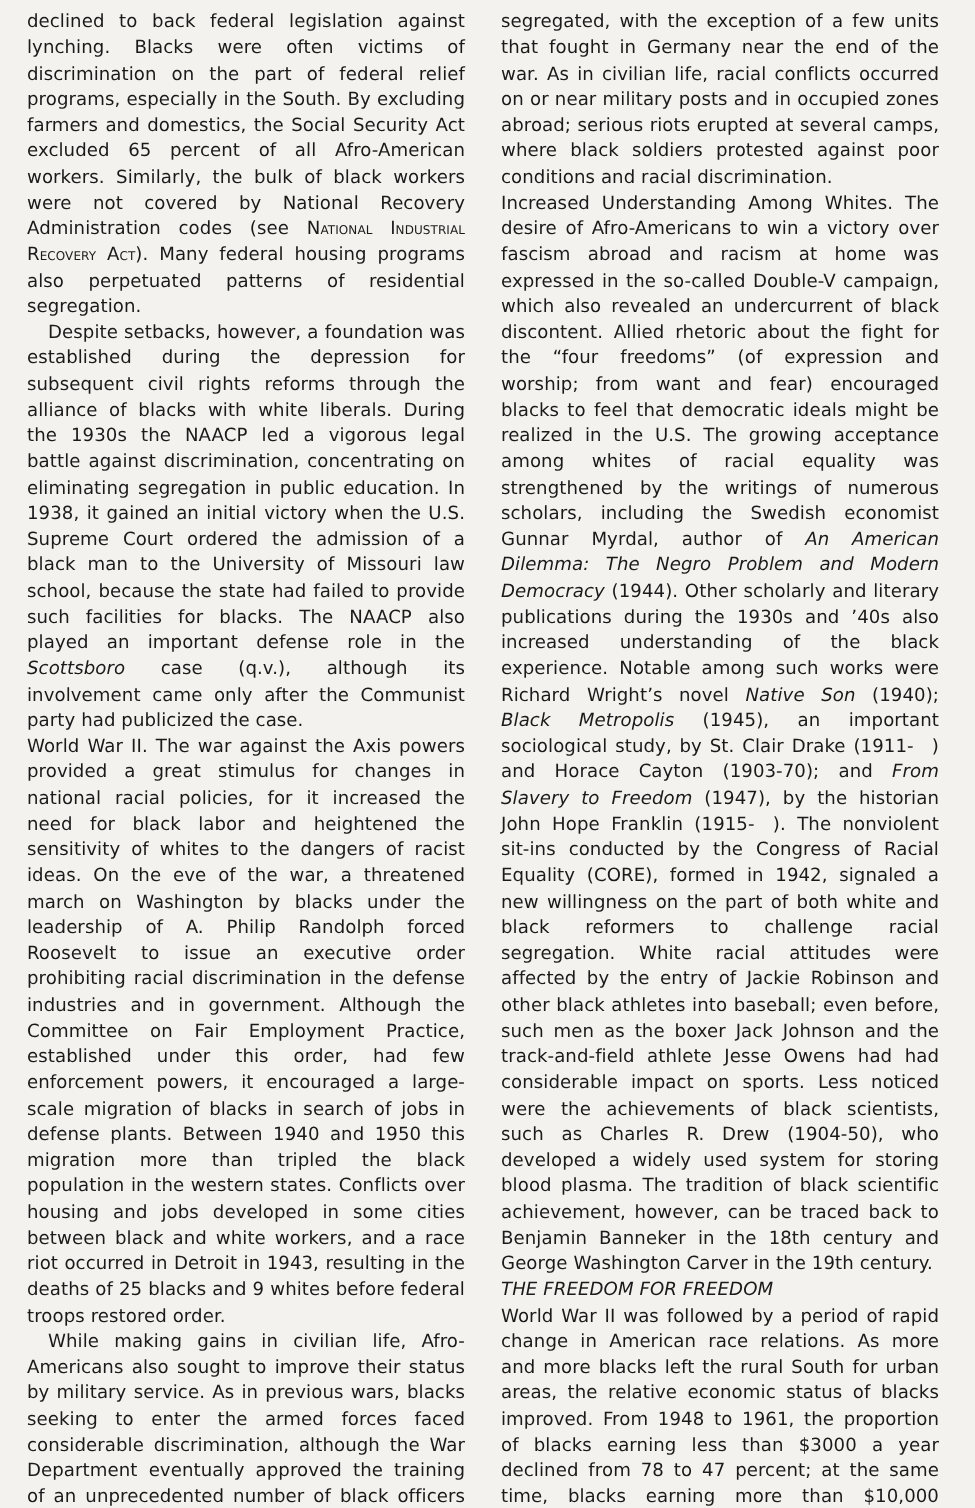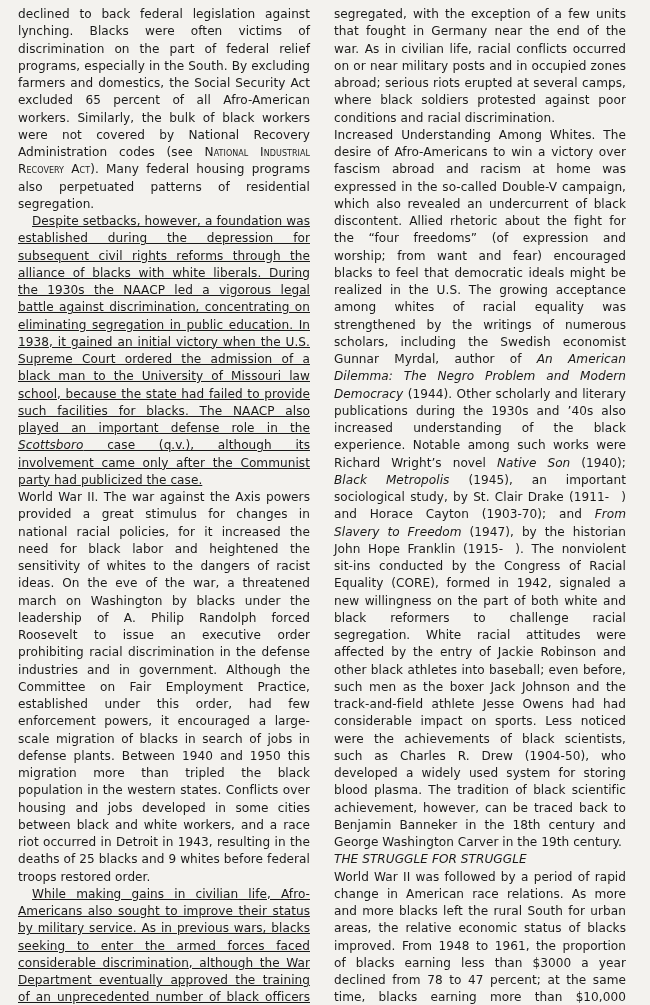--- a/index.html
+++ b/index.html
@@ -16,36 +16,36 @@
     display: flex; gap: 24px;
   }
   .col {
     width: 292px;
     font-size: 12.1px;
     line-height: 17.25px;
     text-align: justify;
     letter-spacing: 0.05px;
   }
   .col p { margin: 0; }
-  .col p.indent { text-indent: 14px; text-decoration: underline; }
+  .col p.indent { text-indent: 14px; }
   .hd { font-weight: normal; }
   .sc { font-variant: small-caps; }
   .section-title { font-style: italic; margin: 0; }
   i { font-style: italic; }
 </style>
 </head>
 <body>
 
 <div class="page">
   <div class="col">
     <p><span>declined to back federal legislation against lynching. Blacks were often victims of discrimination on the part of federal relief programs, especially in the South. By excluding farmers and domestics, the Social Security Act excluded 65 percent of all Afro-American workers. Similarly, the bulk of black workers were not covered by National Recovery Administration codes (see </span><span class="sc">National Industrial Recovery Act</span><span>). Many federal housing programs also perpetuated patterns of residential segregation.</span></p>
     <p class="indent"><span>Despite setbacks, however, a foundation was established during the depression for subsequent civil rights reforms through the alliance of blacks with white liberals. During the 1930s the NAACP led a vigorous legal battle against discrimination, concentrating on eliminating segregation in public education. In 1938, it gained an initial victory when the U.S. Supreme Court ordered the admission of a black man to the University of Missouri law school, because the state had failed to provide such facilities for blacks. The NAACP also played an important defense role in the </span><i>Scottsboro</i><span> case (q.v.), although its involvement came only after the Communist party had publicized the case.</span></p>
     <p><span class="hd">World War II.</span><span> The war against the Axis powers provided a great stimulus for changes in national racial policies, for it increased the need for black labor and heightened the sensitivity of whites to the dangers of racist ideas. On the eve of the war, a threatened march on Washington by blacks under the leadership of A. Philip Randolph forced Roosevelt to issue an executive order prohibiting racial discrimination in the defense industries and in government. Although the Committee on Fair Employment Practice, established under this order, had few enforcement powers, it encouraged a large-scale migration of blacks in search of jobs in defense plants. Between 1940 and 1950 this migration more than tripled the black population in the western states. Conflicts over housing and jobs developed in some cities between black and white workers, and a race riot occurred in Detroit in 1943, resulting in the deaths of 25 blacks and 9 whites before federal troops restored order.</span></p>
     <p class="indent">While making gains in civilian life, Afro-Americans also sought to improve their status by military service. As in previous wars, blacks seeking to enter the armed forces faced considerable discrimination, although the War Department eventually approved the training of an unprecedented number of black officers and accepted blacks to serve as pilots and in medical and engineering units. Approximately half a million blacks served overseas during the war. The military forces were</p>
   </div>
 
   <div class="col">
     <p>segregated, with the exception of a few units that fought in Germany near the end of the war. As in civilian life, racial conflicts occurred on or near military posts and in occupied zones abroad; serious riots erupted at several camps, where black soldiers protested against poor conditions and racial discrimination.</p>
     <p><span class="hd">Increased Understanding Among Whites.</span><span> The desire of Afro-Americans to win a victory over fascism abroad and racism at home was expressed in the so-called Double-V campaign, which also revealed an undercurrent of black discontent. Allied rhetoric about the fight for the “four freedoms” (of expression and worship; from want and fear) encouraged blacks to feel that democratic ideals might be realized in the U.S. The growing acceptance among whites of racial equality was strengthened by the writings of numerous scholars, including the Swedish economist Gunnar Myrdal, author of </span><i>An American Dilemma: The Negro Problem and Modern Democracy</i><span> (1944). Other scholarly and literary publications during the 1930s and ’40s also increased understanding of the black experience. Notable among such works were Richard Wright’s novel </span><i>Native Son</i><span> (1940); </span><i>Black Metropolis</i><span> (1945), an important sociological study, by St. Clair Drake (1911- ) and Horace Cayton (1903-70); and </span><i>From Slavery to Freedom</i><span> (1947), by the historian John Hope Franklin (1915- ). The nonviolent sit-ins conducted by the Congress of Racial Equality (CORE), formed in 1942, signaled a new willingness on the part of both white and black reformers to challenge racial segregation. White racial attitudes were affected by the entry of Jackie Robinson and other black athletes into baseball; even before, such men as the boxer Jack Johnson and the track-and-field athlete Jesse Owens had had considerable impact on sports. Less noticed were the achievements of black scientists, such as Charles R. Drew (1904-50), who developed a widely used system for storing blood plasma. The tradition of black scientific achievement, however, can be traced back to Benjamin Banneker in the 18th century and George Washington Carver in the 19th century.</span></p>
-    <p class="section-title">THE STRUGGLE FOR STRUGGLE</p>
+    <p class="section-title">THE FREEDOM FOR FREEDOM</p>
     <p>World War II was followed by a period of rapid change in American race relations. As more and more blacks left the rural South for urban areas, the relative economic status of blacks improved. From 1948 to 1961, the proportion of blacks earning less than $3000 a year declined from 78 to 47 percent; at the same time, blacks earning more than $10,000 increased proportionally from less than 1 to 17 percent. (Nevertheless, the median</p>
   </div>
 </div>
 
 </body></html>

